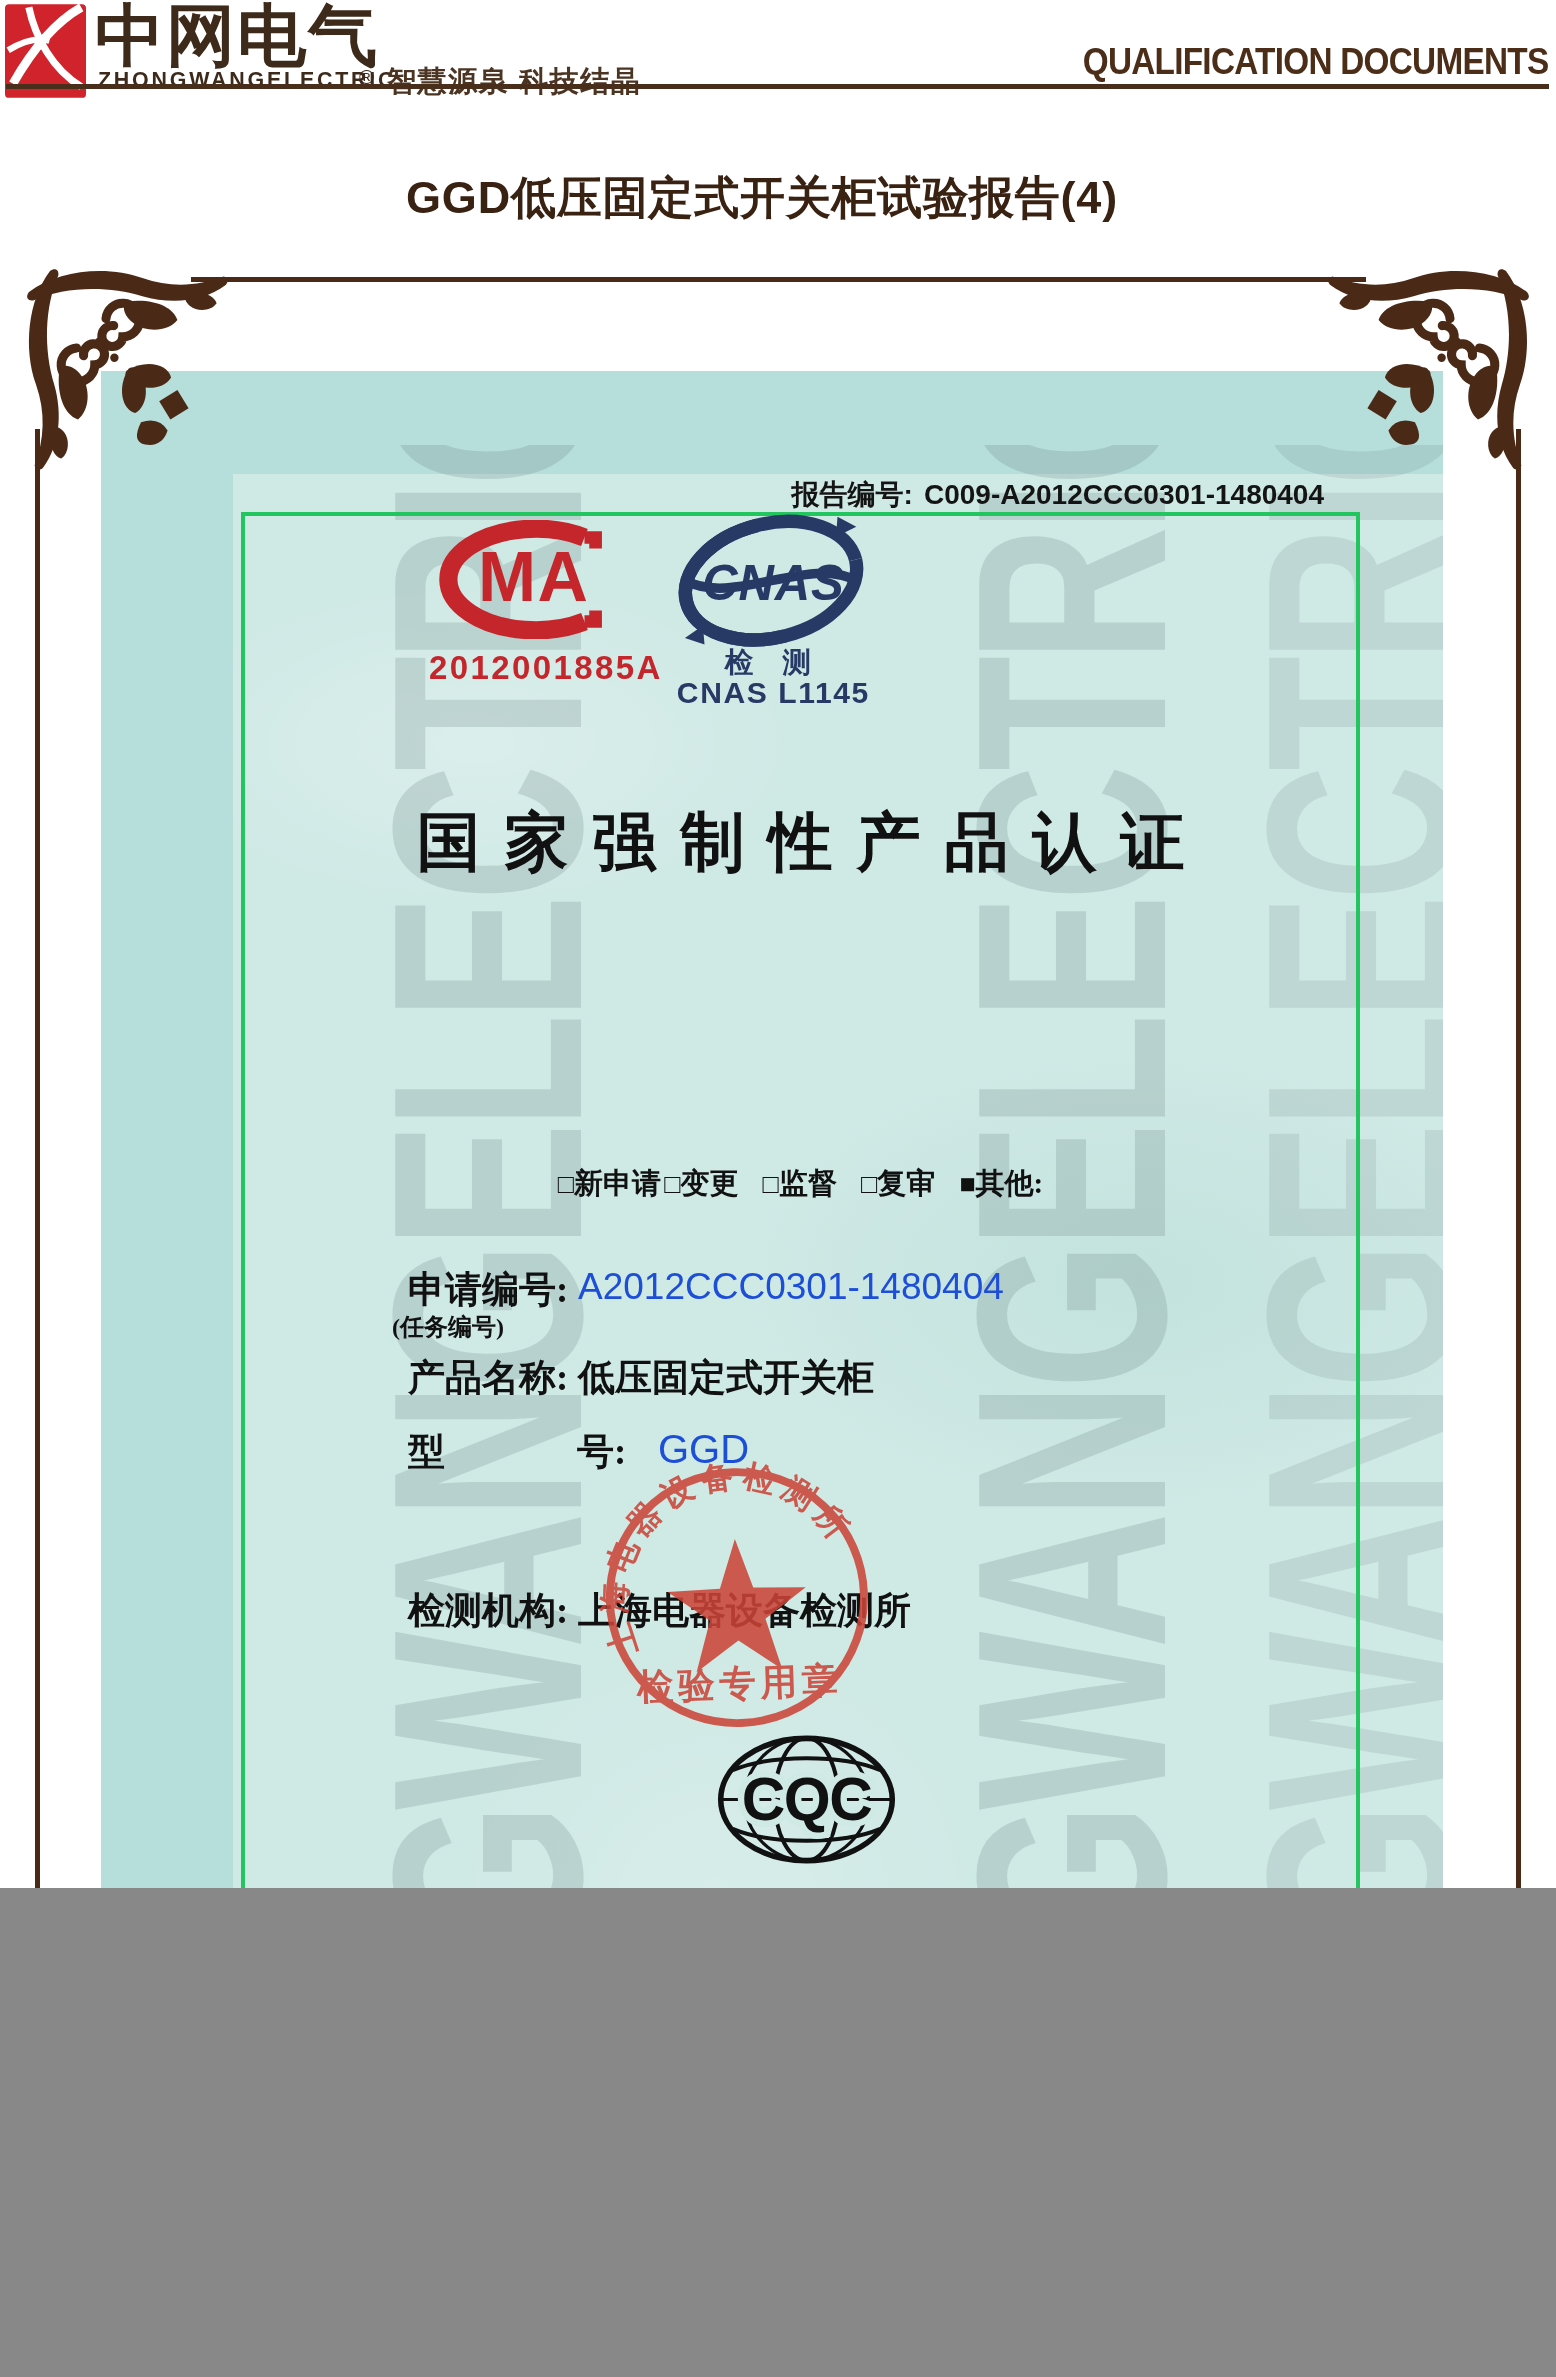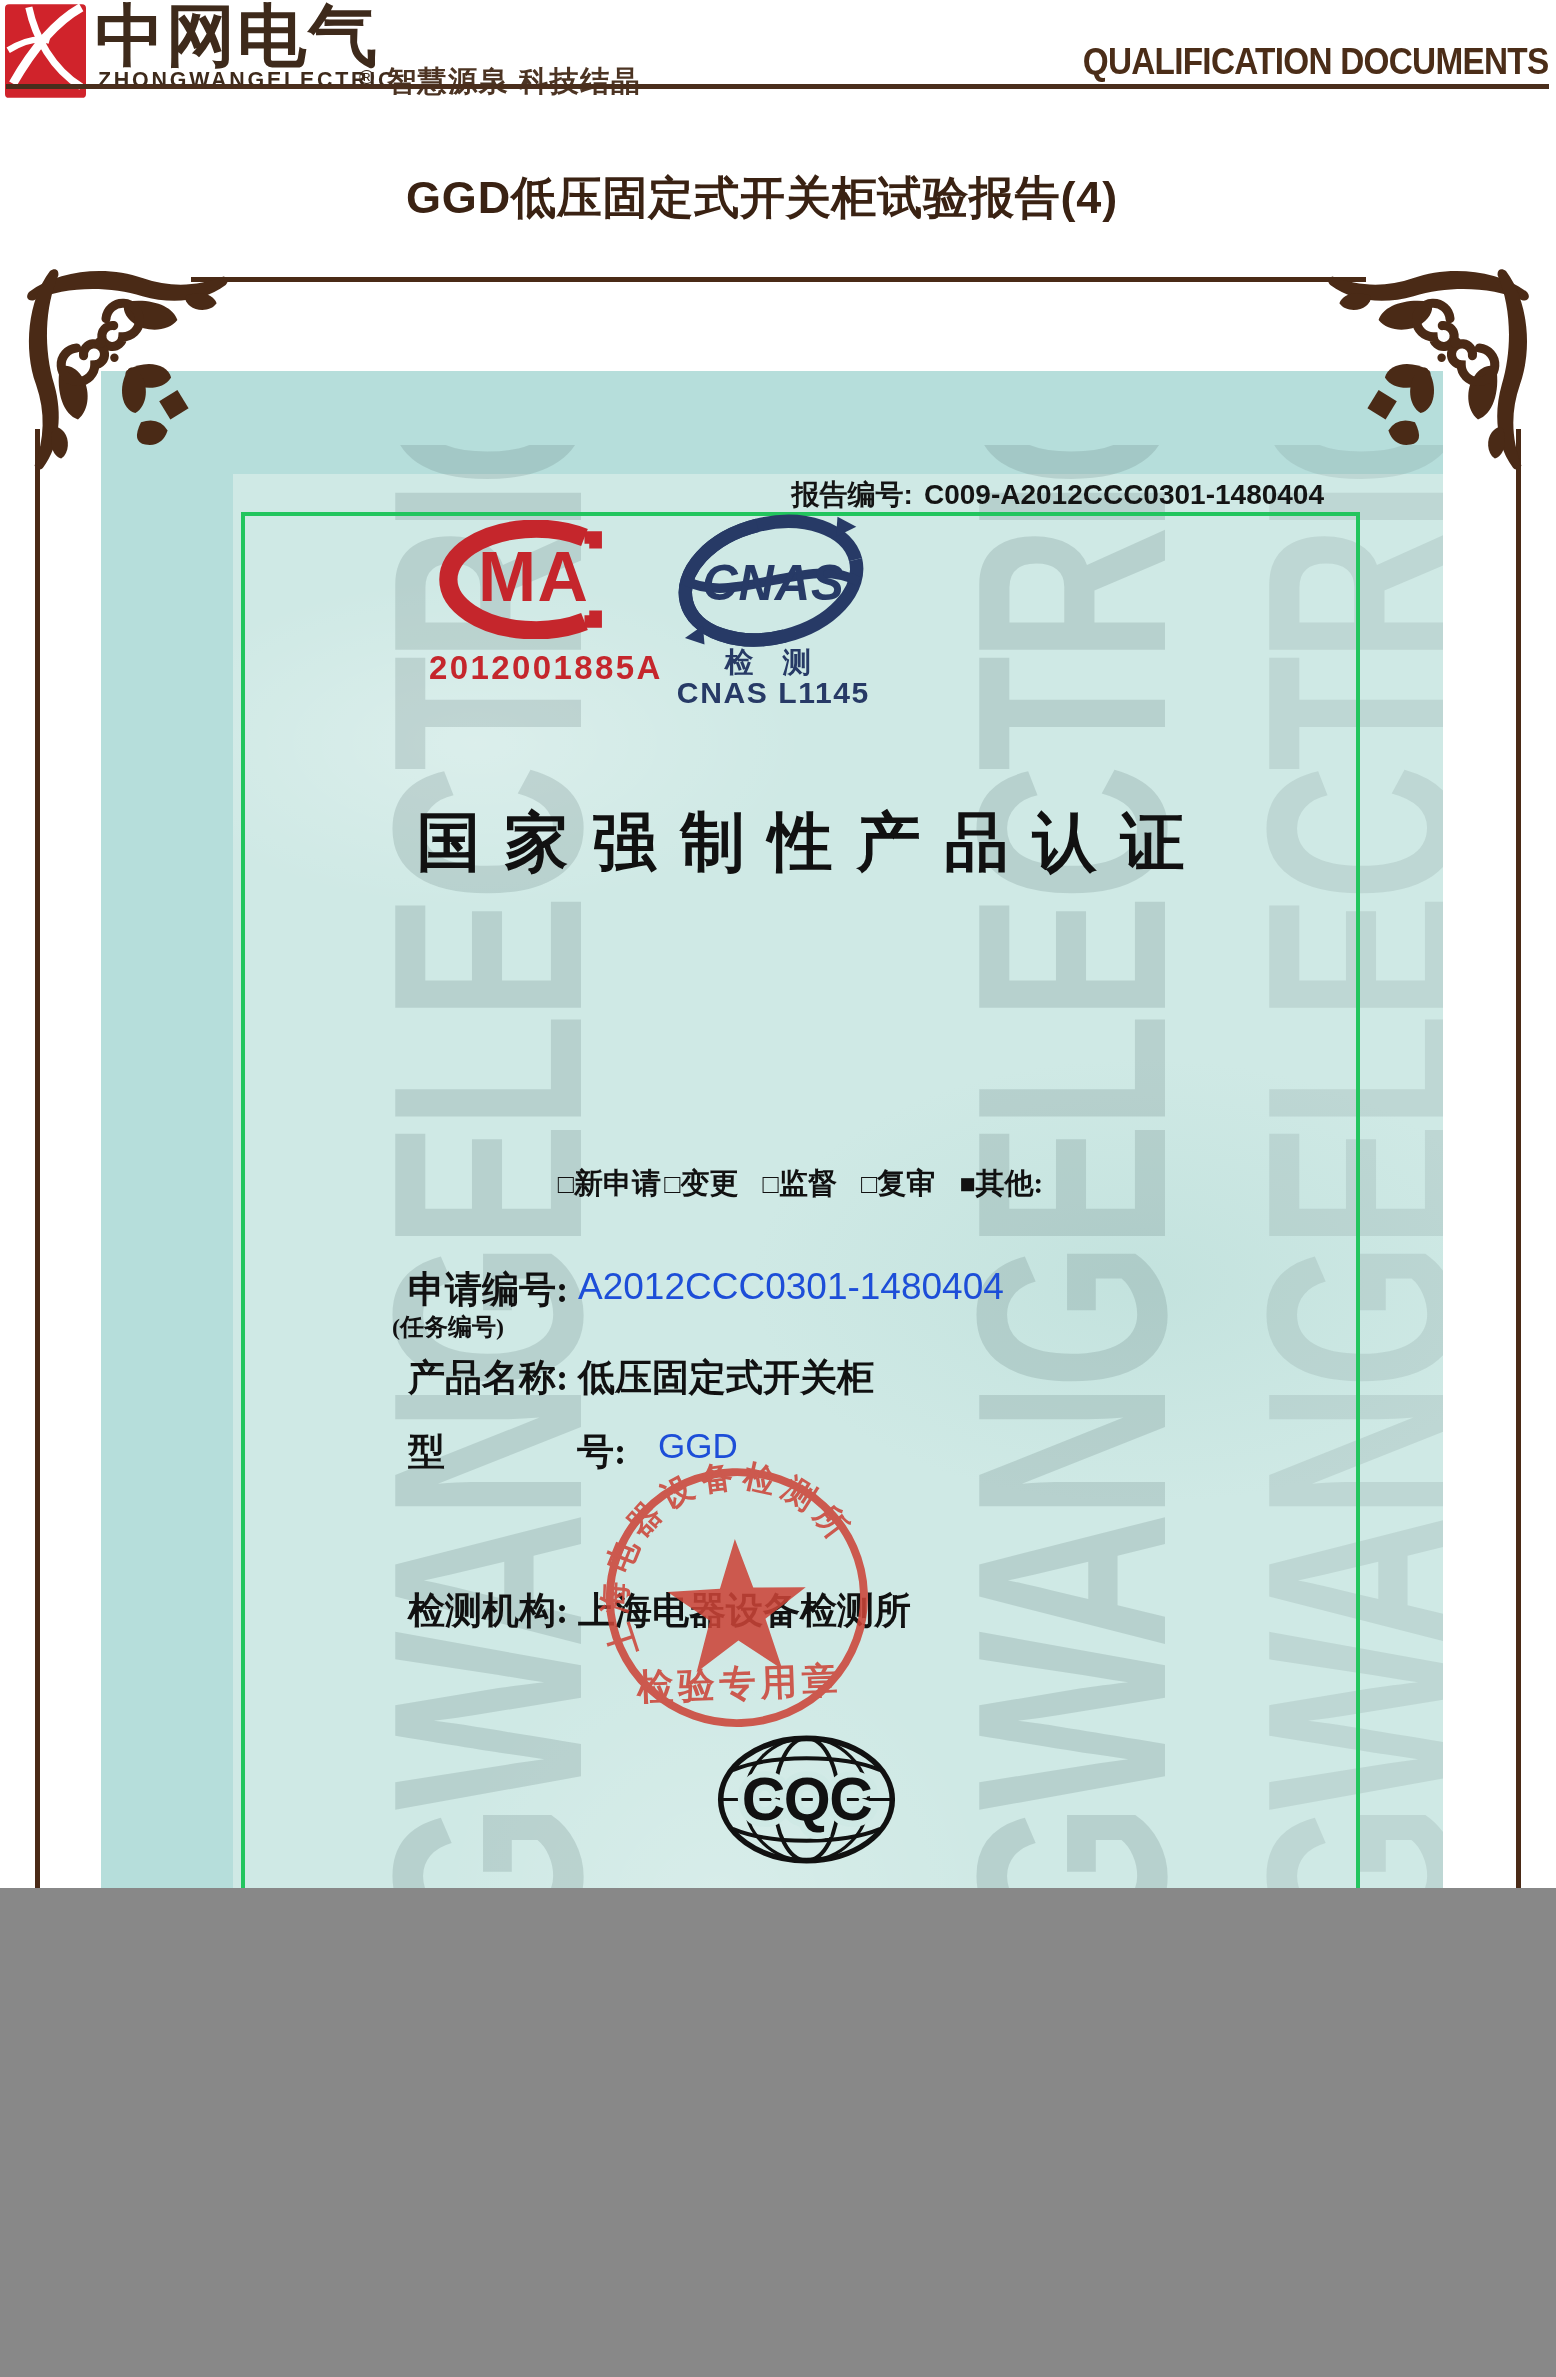--- a/index.html
+++ b/index.html
@@ -72,21 +72,21 @@
   .cb{display:inline-block;}
   .cb + .cb{margin-left:3.2px;}
   .cb.sp{margin-left:24px;}
   .cb .box{font-family:"Liberation Sans",sans-serif;font-size:27px;}
   .fld{position:absolute;color:#111;font-size:37px;font-family:"Liberation Serif",serif;font-weight:600;}
   .fld .val{font-family:"Liberation Sans",sans-serif;font-weight:normal;color:#1d4ed8;}
   .f-app-l{left:163px;top:749px;}  .f-app-v{left:333px;top:749px;}
   .f-note {left:147px;top:795px;font-size:24px;}
   .f-prod-l{left:163px;top:837px;} .f-prod-v{left:333px;top:837px;}
   .f-mod-l{left:163px;top:911px;}  .f-mod-l2{left:332px;top:911px;}
-  .f-mod-v{left:413px;top:910px;font-size:35px;}
+  .f-mod-v{left:413px;top:910px;font-size:40px;}
   .f-agc-l{left:163px;top:1070px;}  .f-agc-v{left:333px;top:1070px;}
   .stamp{position:absolute;left:353px;top:945px;width:278px;height:278px;
     opacity:.87;transform:rotate(-2deg);}
   .cqc{position:absolute;left:470px;top:1216px;width:183px;height:135px;}
 </style>
 </head>
 <body>
 
 <div class="page">
 

